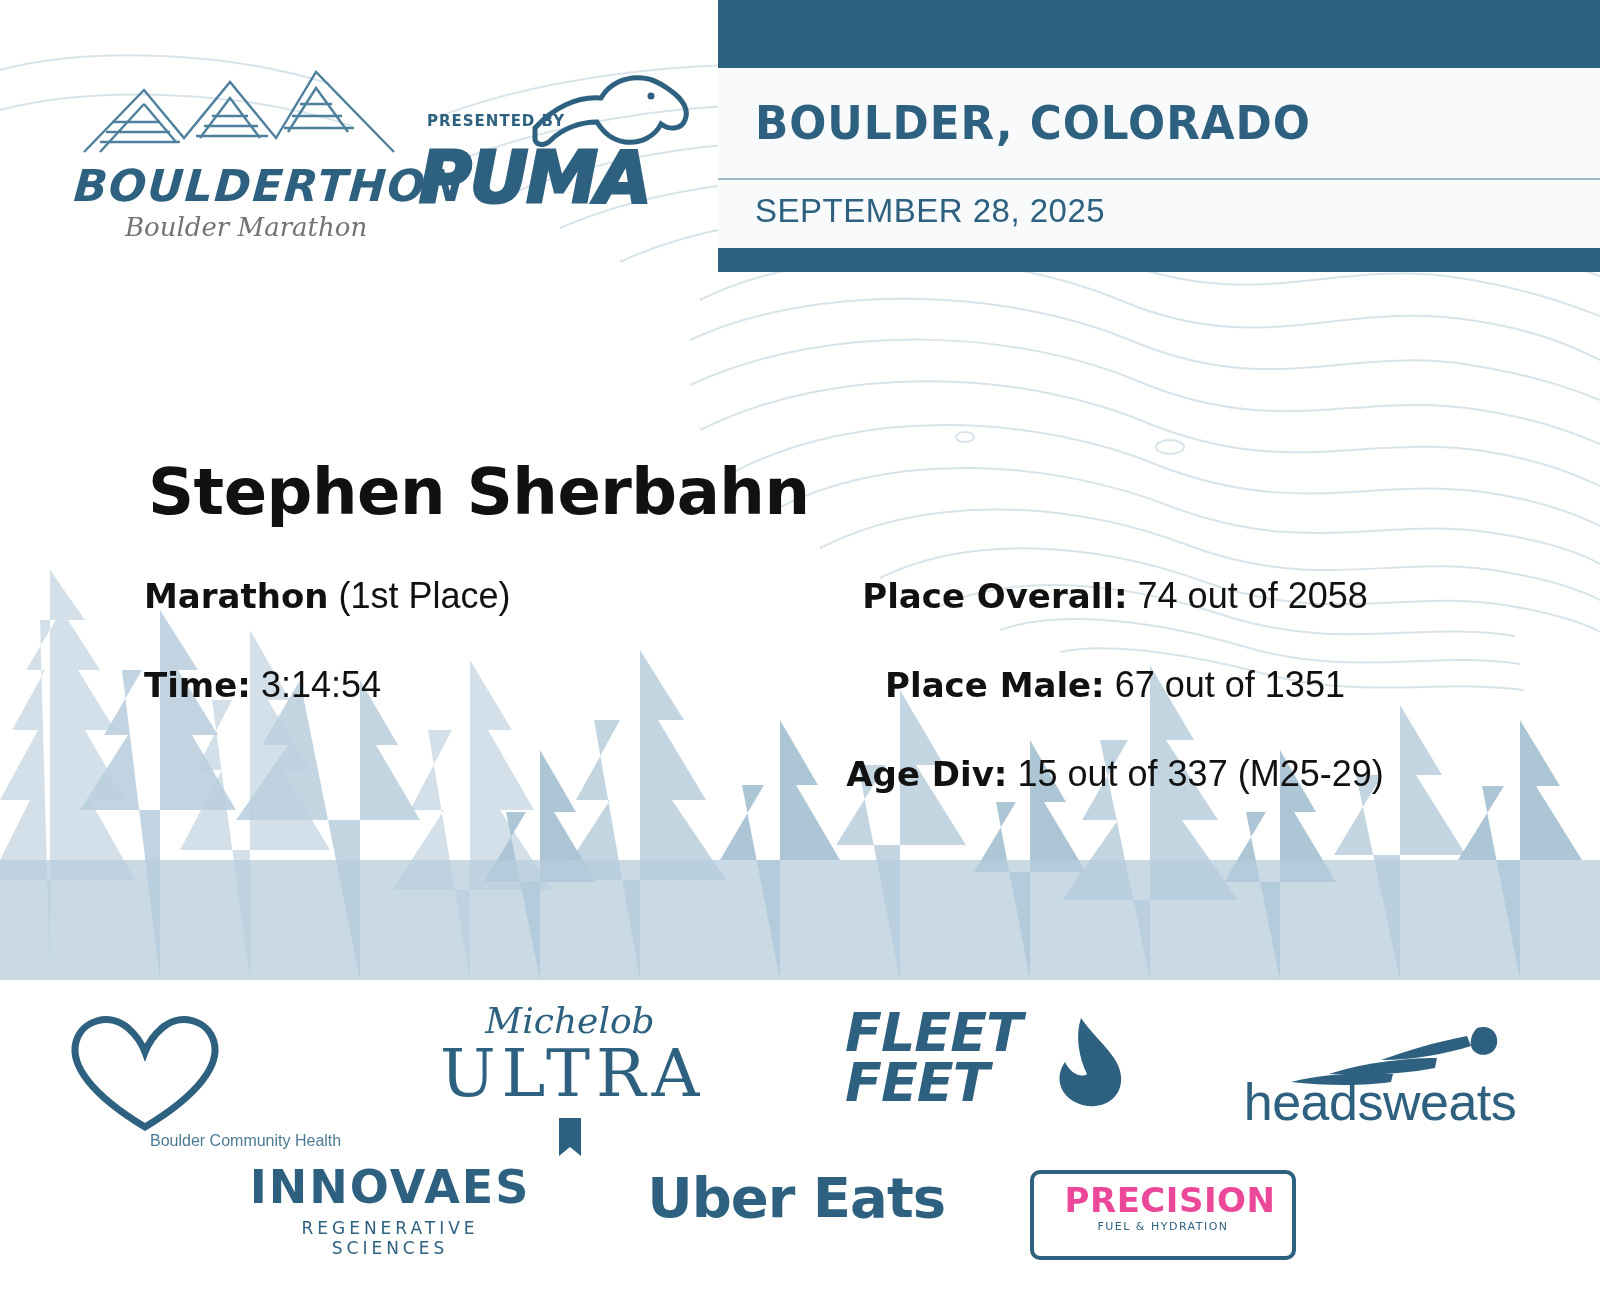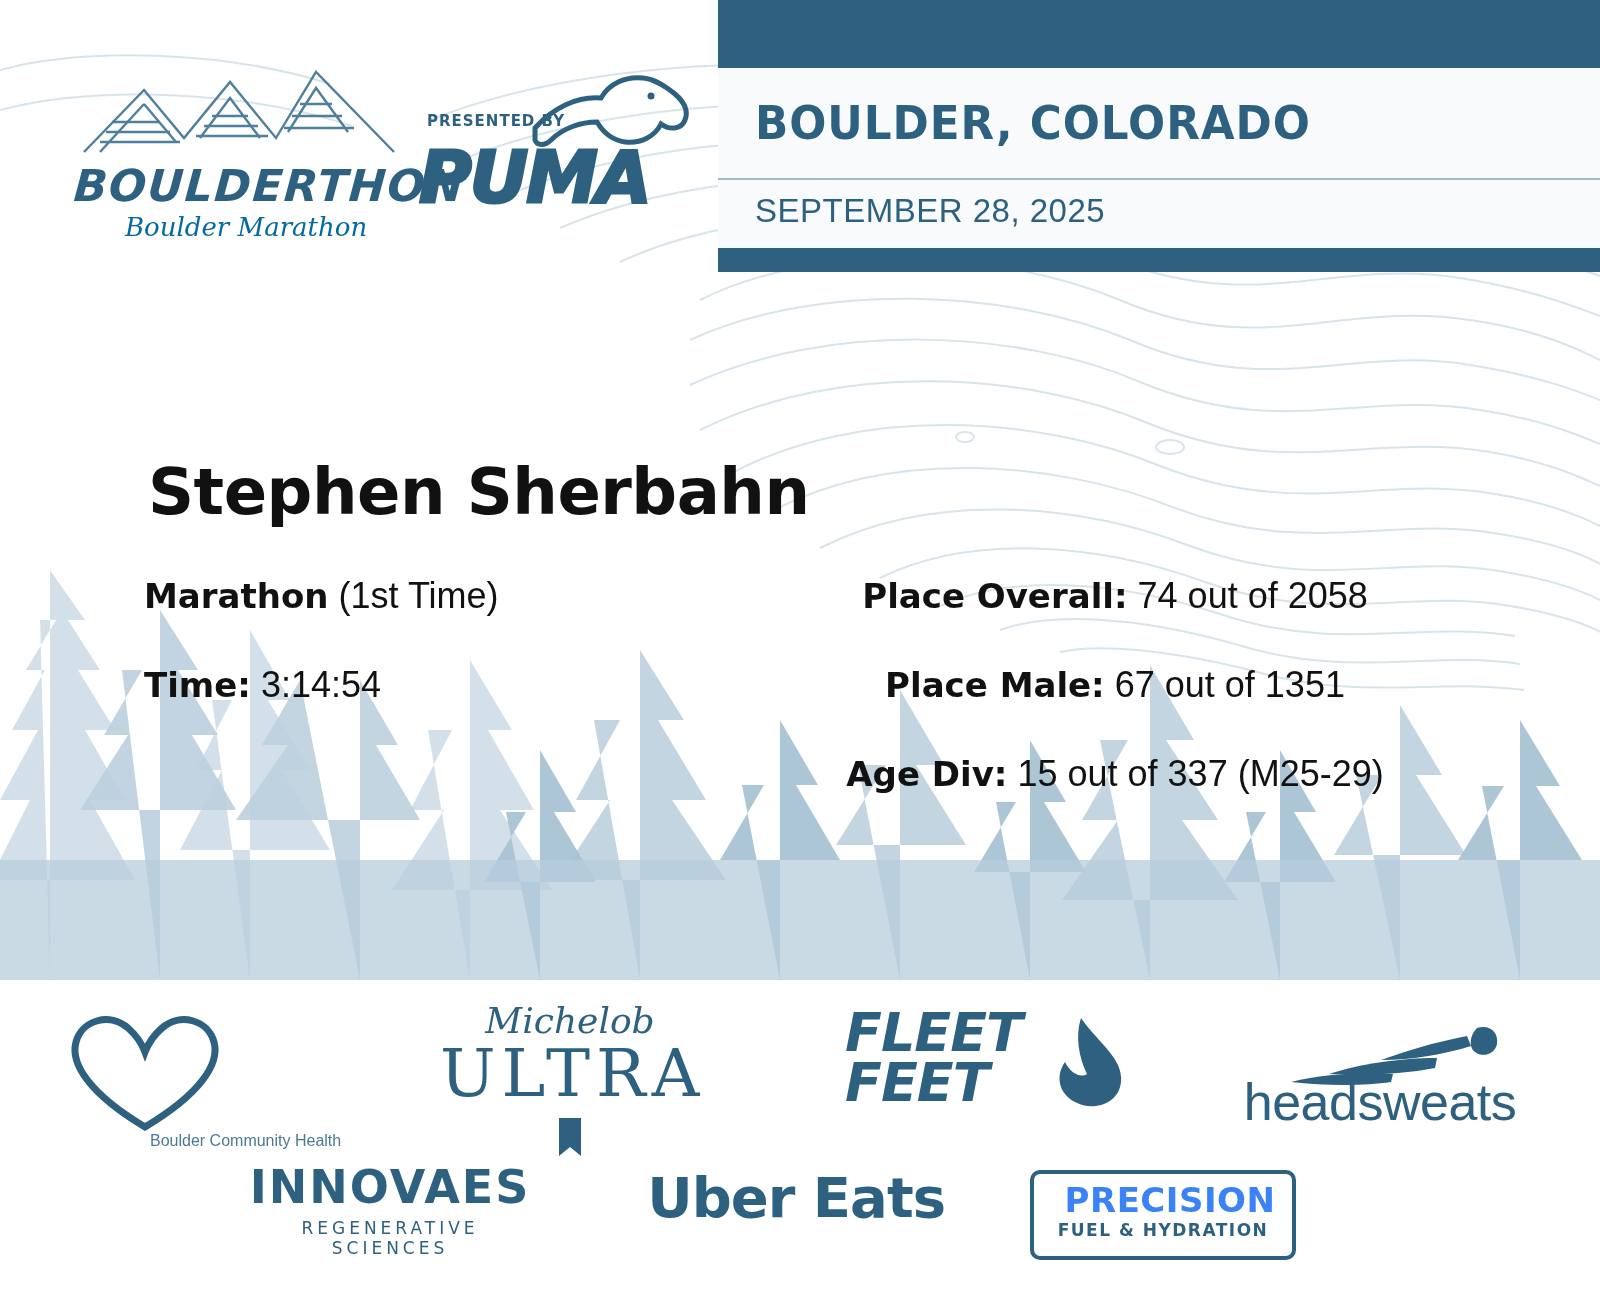--- a/index.html
+++ b/index.html
@@ -59,21 +59,21 @@
     font-style: italic;
     transform: skewX(-4deg);
   }
   .brand-sub {
     position: absolute;
     left: 55px;
     top: 152px;
     font-family: "DejaVu Serif", serif;
     font-style: italic;
     font-size: 26px;
-    color: #0369a1;
+    color: #737373;
   }
 
   .puma-block {
     position: absolute;
     left: 415px;
     top: 80px;
     width: 280px;
     height: 160px;
   }
   .presented-by {
@@ -290,29 +290,29 @@
   .precision {
     left: 1030px; top: 190px;
     width: 258px; height: 82px;
     border: 4px solid #2d617f;
     border-radius: 10px;
   }
   .prec-word {
     font-family: "DejaVu Sans", sans-serif;
     font-weight: bold;
     font-size: 34px;
-    color: #3b82f6;
+    color: #ec4899;
     letter-spacing: 0.5px;
     margin-top: 6px;
     margin-left: 14px;
   }
   .prec-sub {
     font-family: "DejaVu Sans", sans-serif;
-    font-weight: bold;
-    font-size: 17px;
+    font-weight: normal;
+    font-size: 11px;
     letter-spacing: 1.5px;
     color: #2d617f;
   }
 </style>
 </head>
 <body>
 
 <div class="page">
 
   <svg class="topo" viewBox="0 0 1600 1000" preserveAspectRatio="none">
@@ -401,21 +401,21 @@
     </g>
     <rect x="0" y="440" width="1600" height="120" fill="#b7cddc" opacity="0.75"></rect>
   </svg>
 
   <div class="results">
     <div class="runner-name">Stephen Sherbahn</div>
 
     <div class="col-left">
       <div class="stat">
         <b>Marathon</b>
-        <span class="val">(1st Time)</span>
+        <span class="val">(1st Place)</span>
       </div>
       <div class="stat">
         <b>Time:</b>
         <span class="val">3:14:54</span>
       </div>
     </div>
 
     <div class="col-right">
       <div class="stat">
         <b>Place Overall:</b>

